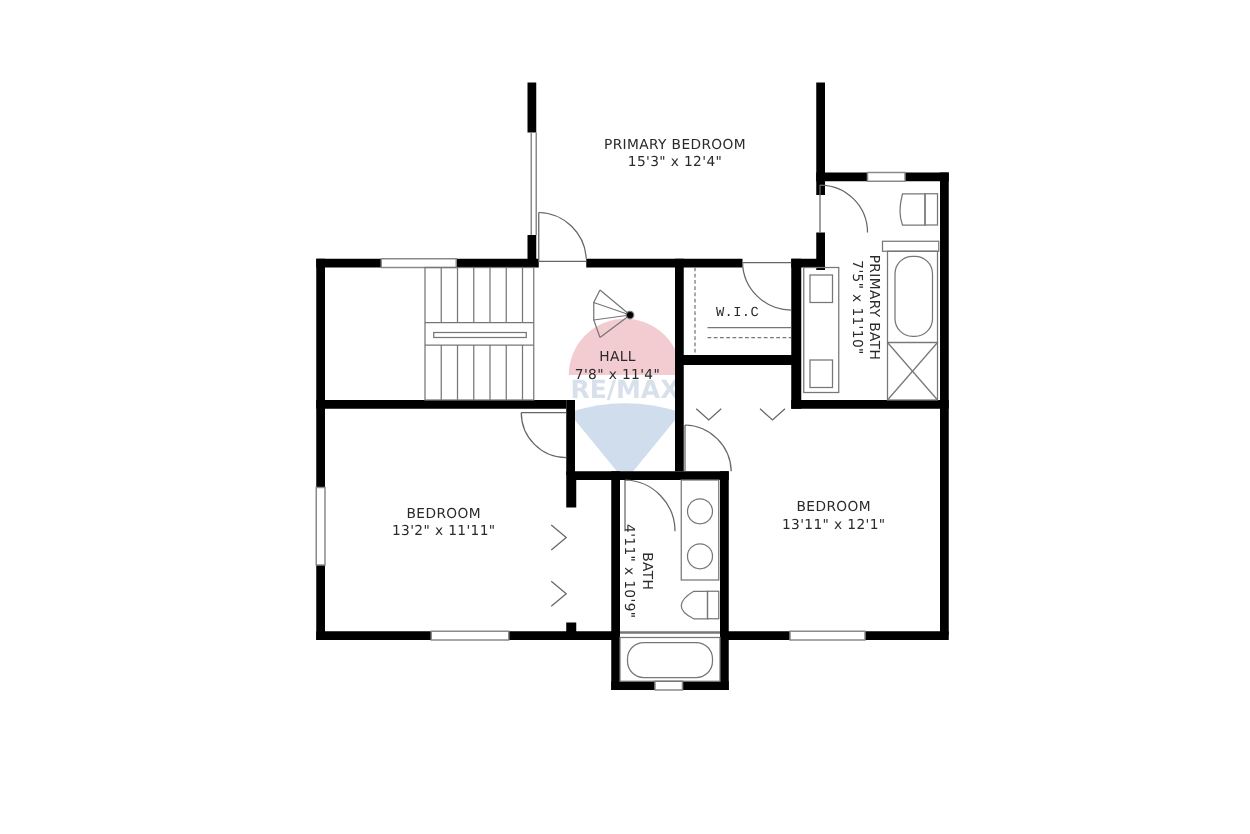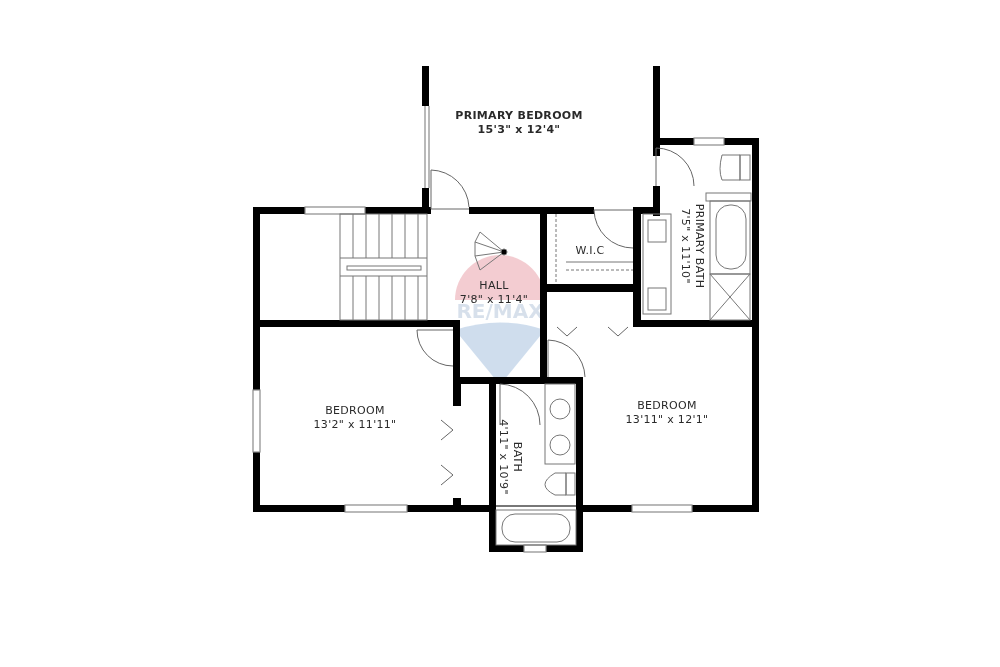--- a/index.html
+++ b/index.html
@@ -125,31 +125,31 @@
     <rect x="545" y="384" width="30" height="80"></rect>
     <circle cx="560" cy="409" r="10"></circle>
     <circle cx="560" cy="445" r="10"></circle>
     <path d="M555 473 Q535 485 555 495 L566 495 L566 473 Z"></path>
     <rect x="566" y="473" width="9" height="22"></rect>
     <rect x="496" y="510" width="80" height="35"></rect>
     <rect x="502" y="514" width="68" height="28" rx="13"></rect>
   </g>
 </svg>
 
-<div class="lbl" style="left:454px;top:109px;width:130px;font-weight:bold;">
+<div class="lbl" style="left:475px;top:109px;width:130px;">
   <span class="n">PRIMARY BEDROOM</span>
   <span class="d">15'3" x 12'4"</span>
 </div>
 
 <div class="lbl vert" style="left:637px;top:232px;width:110px;">
   <span class="n">PRIMARY BATH</span>
   <span class="d">7'5" x 11'10"</span>
 </div>
 
-<div class="lbl" style="left:560px;top:244px;width:60px;">
+<div class="lbl" style="left:560px;top:244px;width:60px;font-family:Liberation Mono, monospace;">
   <span class="n">W.I.C</span>
 </div>
 
 <div class="lbl" style="left:444px;top:279px;width:100px;">
   <span class="n">HALL</span>
   <span class="d">7'8" x 11'4"</span>
 </div>
 
 <div class="lbl" style="left:300px;top:404px;width:110px;">
   <span class="n">BEDROOM</span>

